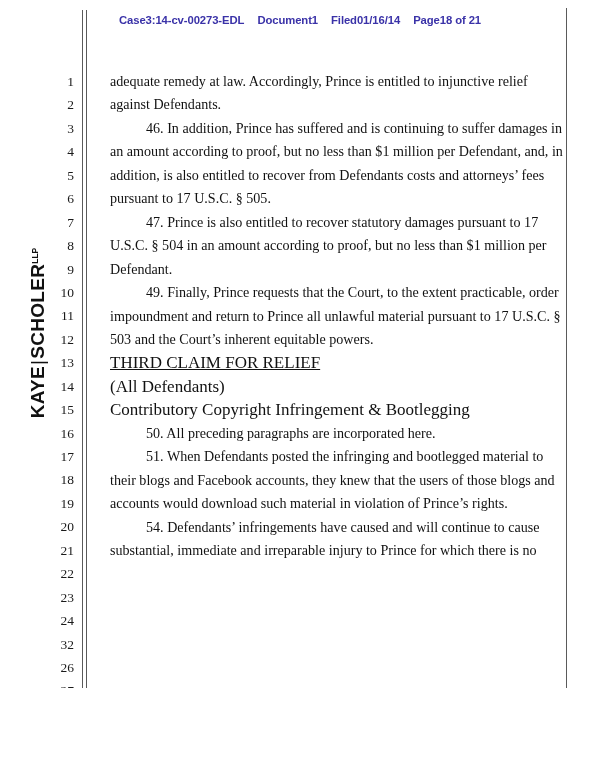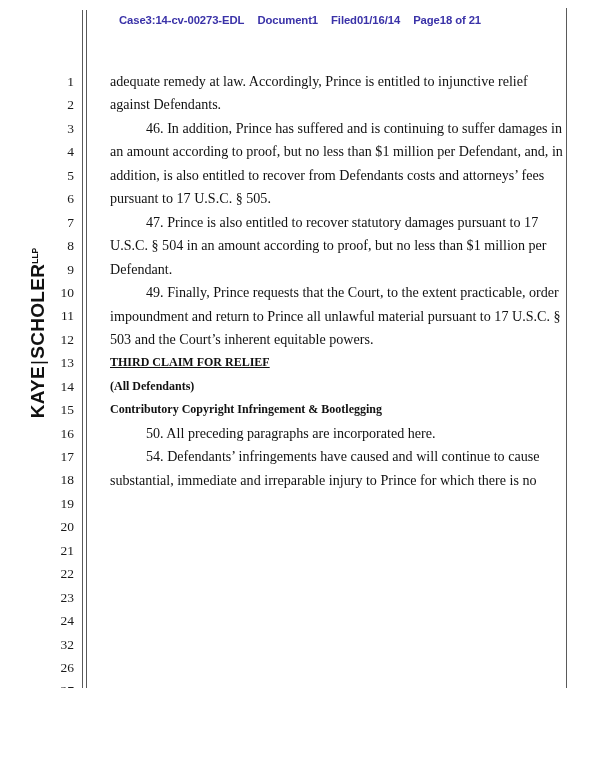--- a/index.html
+++ b/index.html
@@ -94,22 +94,22 @@
   }
   #body-text p {
     margin: 0;
     text-align: left;
   }
   #body-text p.indent { text-indent: 36px; }
 
   .heading {
     margin: 0;
     text-align: center;
-    font-weight: bold;
-    font-size: 12px;
+    font-weight: normal;
+    font-size: 17px;
     line-height: 23.45px;
   }
   .heading.underline { text-decoration: underline; }
 
   
   #footer-pageno {
     position: absolute;
     left: 94px;
     top: 726px;
     width: 458px;
@@ -203,20 +203,21 @@
 
   <div id="body-text">
     <p>adequate remedy at law.  Accordingly, Prince is entitled to injunctive relief against Defendants.</p>
     <p class="indent">46.  In addition, Prince has suffered and is continuing to suffer damages in an amount according to proof, but no less than $1 million per Defendant, and, in addition, is also entitled to recover from Defendants costs and attorneys’ fees pursuant to 17 U.S.C. § 505.</p>
     <p class="indent">47.  Prince is also entitled to recover statutory damages pursuant to 17 U.S.C. § 504 in an amount according to proof, but no less than $1 million per Defendant.</p>
     <p class="indent">49.  Finally, Prince requests that the Court, to the extent practicable, order impoundment and return to Prince all unlawful material pursuant to 17 U.S.C. § 503 and the Court’s inherent equitable powers.</p>
     <p class="heading underline">THIRD CLAIM FOR RELIEF</p>
     <p class="heading">(All Defendants)</p>
     <p class="heading">Contributory Copyright Infringement &amp; Bootlegging</p>
     <p class="indent">50.  All preceding paragraphs are incorporated here.</p>
+    <p class="indent">51.  When Defendants posted the infringing and bootlegged material to their blogs and Facebook accounts, they knew that the users of those blogs and accounts would download such material in violation of Prince’s rights.</p>
     <p class="indent">54.  Defendants’ infringements have caused and will continue to cause substantial, immediate and irreparable injury to Prince for which there is no</p>
   </div>
 
   <div id="footer-pageno">17</div>
   <div id="footer-rule"></div>
   <div id="footer-row">
     <div id="footer-docid">61825940_3.DOCX</div>
     <div id="footer-title">COMPLAINT</div>
   </div>
 

